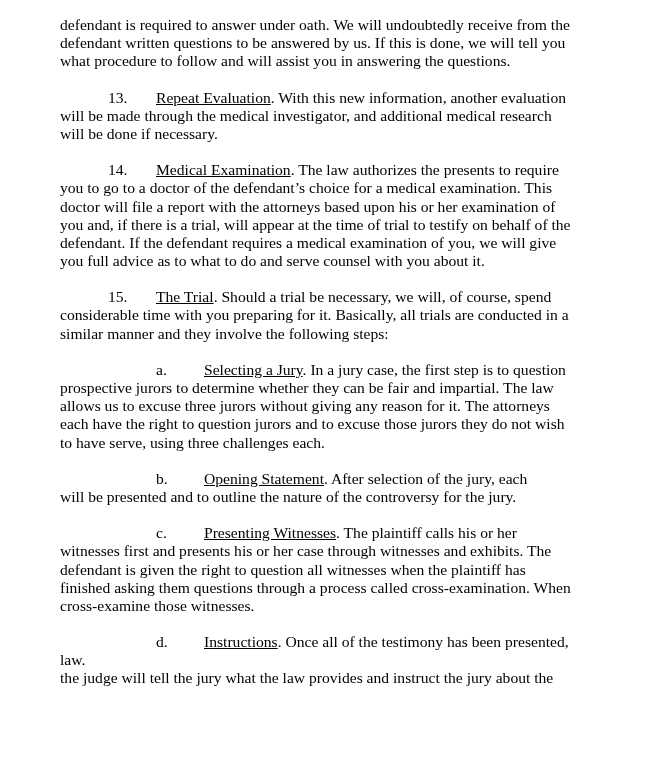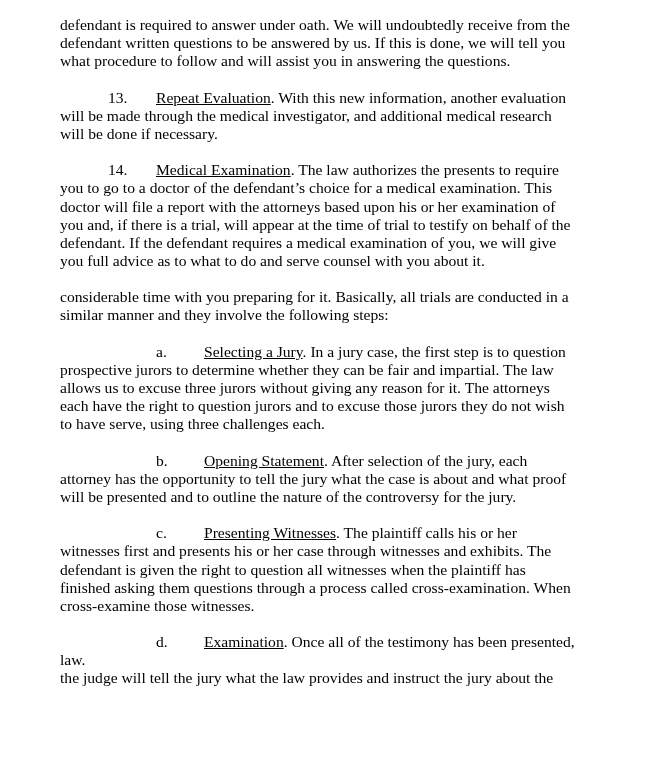--- a/index.html
+++ b/index.html
@@ -61,45 +61,45 @@
   <p class="para">
     <span class="line indent1"><span class="num">14.</span><span class="heading">Medical Examination</span><span>.  The law authorizes the presents to require</span></span>
     <span class="line">you to go to a doctor of the defendant’s choice for a medical examination. This</span>
     <span class="line">doctor will file a report with the attorneys based upon his or her examination of</span>
     <span class="line">you and, if there is a trial, will appear at the time of trial to testify on behalf of the</span>
     <span class="line">defendant. If the defendant requires a medical examination of you, we will give</span>
     <span class="line">you full advice as to what to do and serve counsel with you about it.</span>
   </p>
 
   <p class="para">
+    <span class="line indent1"><span class="num">15.</span><span class="heading">The Trial</span><span>.  Should a trial be necessary, we will, of course, spend</span></span>
     <span class="line">considerable time with you preparing for it. Basically, all trials are conducted in a</span>
     <span class="line">similar manner and they involve the following steps:</span>
   </p>
 
   <p class="para">
     <span class="line indent2"><span class="num">a.</span><span class="heading">Selecting a Jury</span><span>.  In a jury case, the first step is to question</span></span>
     <span class="line">prospective jurors to determine whether they can be fair and impartial. The law</span>
     <span class="line">allows us to excuse three jurors without giving any reason for it. The attorneys</span>
     <span class="line">each have the right to question jurors and to excuse those jurors they do not wish</span>
     <span class="line">to have serve, using three challenges each.</span>
   </p>
 
   <p class="para">
     <span class="line indent2"><span class="num">b.</span><span class="heading">Opening Statement</span><span>.  After selection of the jury, each</span></span>
-    <span class="line">attorney has the opportunity to tell the jury what the case is about and what proof</span>
     <span class="line">will be presented and to outline the nature of the controversy for the jury.</span>
   </p>
 
   <p class="para">
     <span class="line indent2"><span class="num">c.</span><span class="heading">Presenting Witnesses</span><span>.  The plaintiff calls his or her</span></span>
     <span class="line">witnesses first and presents his or her case through witnesses and exhibits. The</span>
     <span class="line">defendant is given the right to question all witnesses when the plaintiff has</span>
     <span class="line">finished asking them questions through a process called cross-examination. When</span>
     <span class="line">cross-examine those witnesses.</span>
   </p>
 
   <p class="para">
-    <span class="line indent2"><span class="num">d.</span><span class="heading">Examination</span><span>.  Once all of the testimony has been presented,</span></span>
+    <span class="line indent2"><span class="num">d.</span><span class="heading">Instructions</span><span>.  Once all of the testimony has been presented,</span></span>
     <span class="line">law.</span>
     <span class="line">the judge will tell the jury what the law provides and instruct the jury about the</span>
   </p>
 
 </div>
 
 </body></html>

